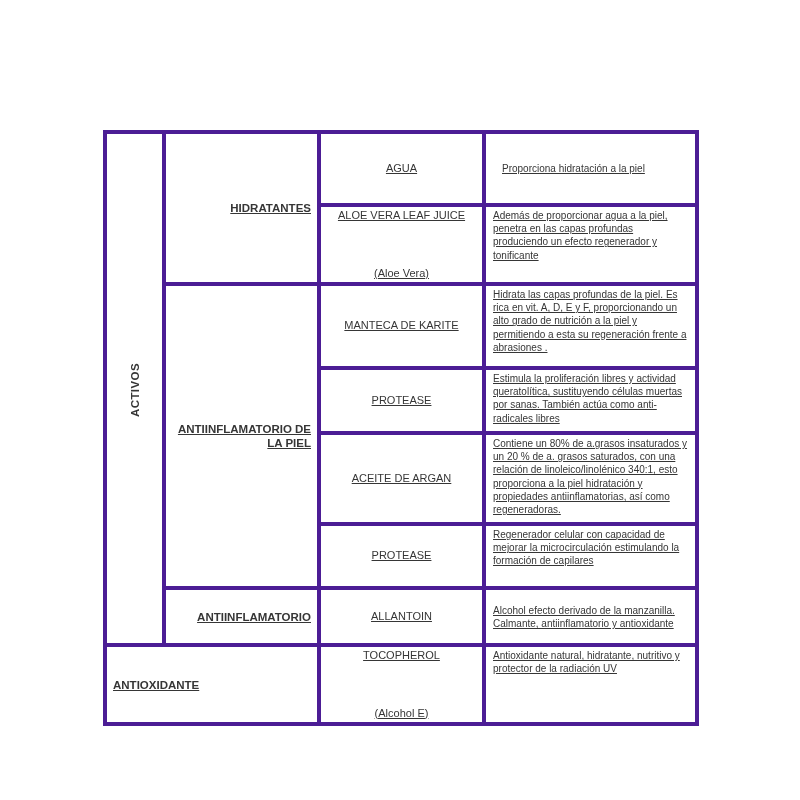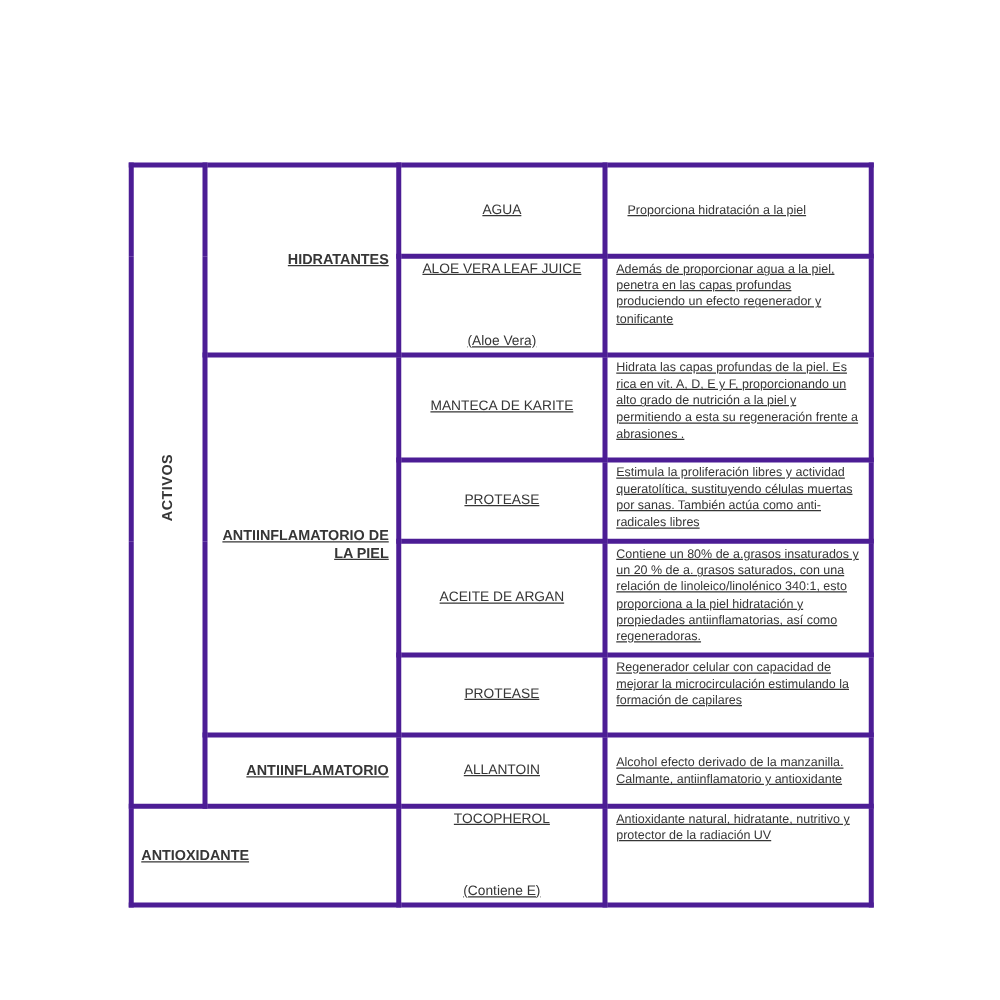--- a/index.html
+++ b/index.html
@@ -148,19 +148,19 @@
     <tr class="rh7">
       <td class="cat">ANTIINFLAMATORIO</td>
       <td class="ing">ALLANTOIN</td>
       <td class="desc mid">Alcohol efecto derivado de la manzanilla. Calmante, antiinflamatorio y antioxidante</td>
     </tr>
 
     <tr class="rh8">
       <td class="cat-merged" colspan="2">ANTIOXIDANTE</td>
       <td class="ing">
         <span>TOCOPHEROL</span>
-        <span class="sub">(Contiene E)</span>
+        <span class="sub">(Alcohol E)</span>
       </td>
       <td class="desc">Antioxidante natural, hidratante, nutritivo y protector de la radiación UV</td>
     </tr>
   </tbody>
     </table>
 </div>
 
 </body></html>

